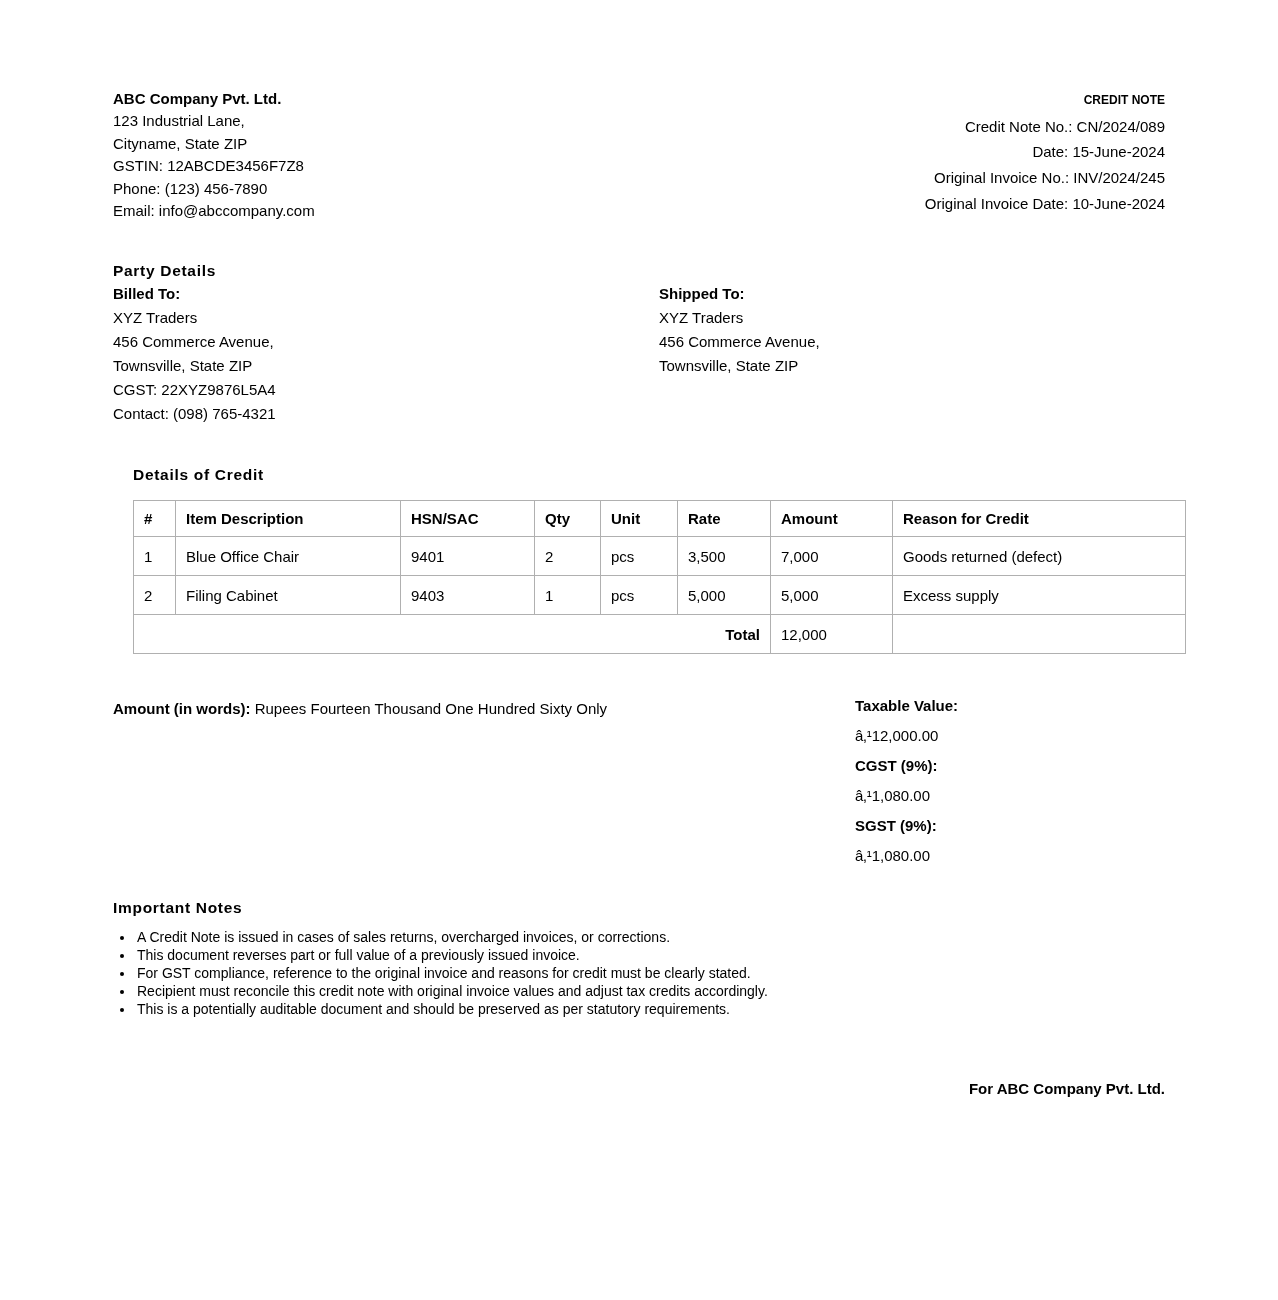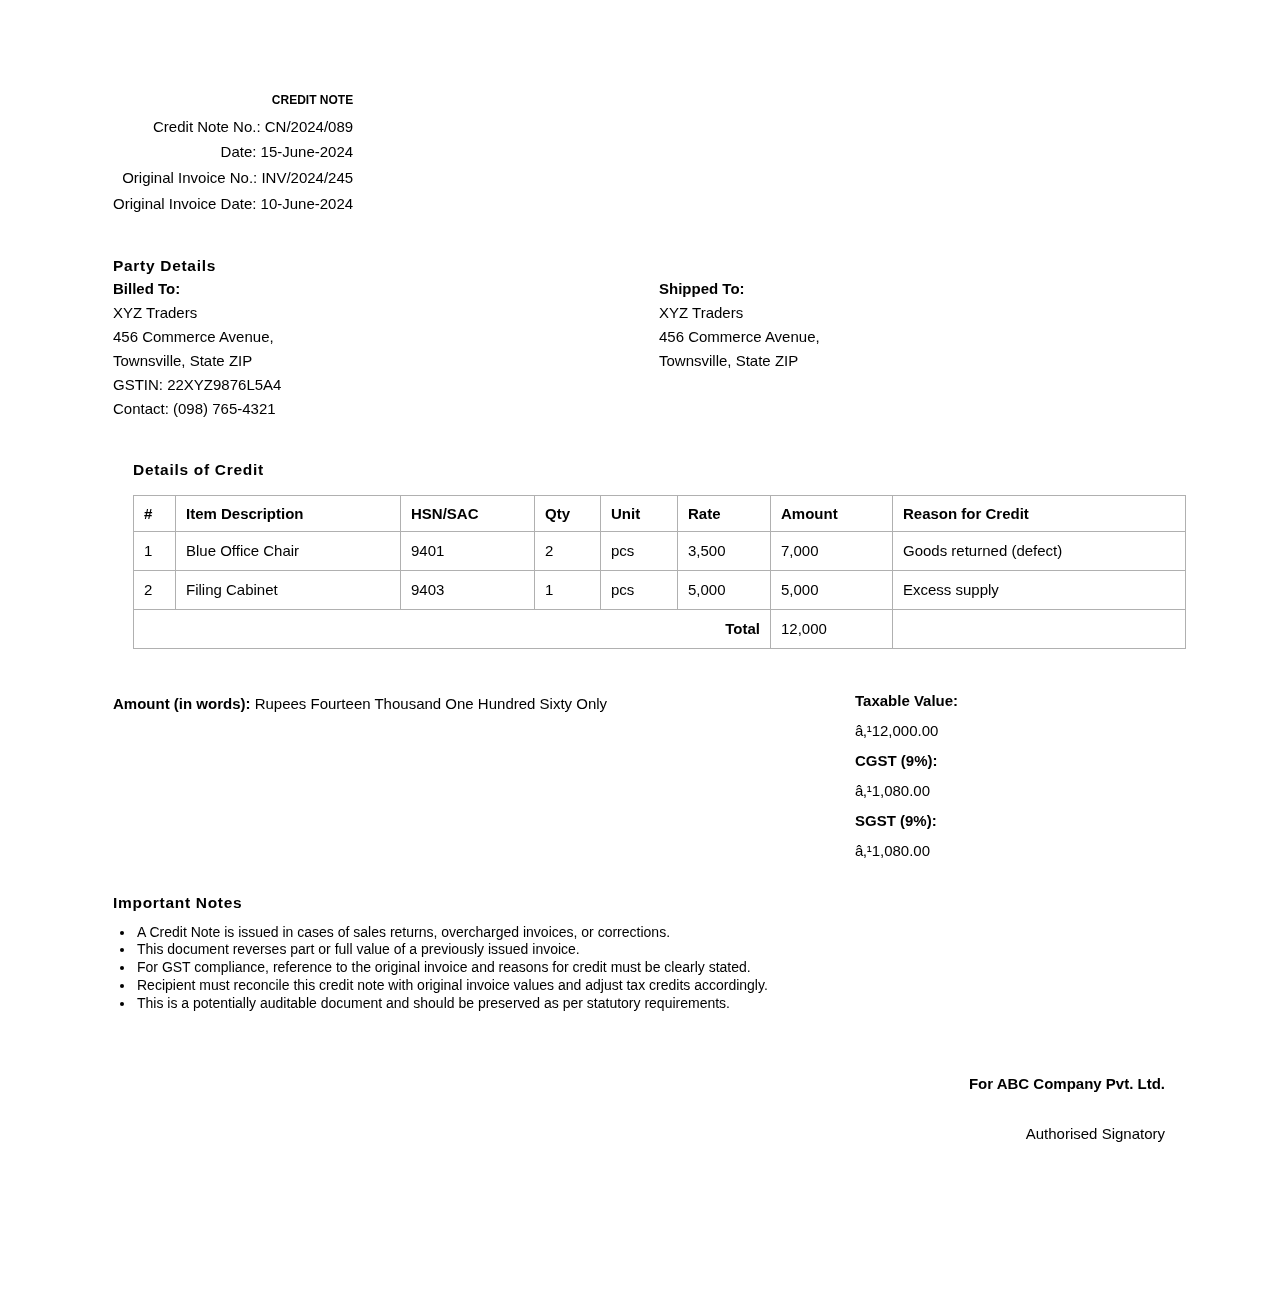--- a/index.html
+++ b/index.html
@@ -96,38 +96,46 @@
   .signature-block { text-align: right; margin-top: 62px; }
   .sig-company { font-weight: bold; font-size: 15px; }
   .sig-authorised { margin-top: 33px; font-size: 15px; }
 </style>
 </head>
 <body>
 
 <div class="page">
 
   <div class="header-row">
+    <div class="company-block">
+      <div class="company-name">ABC Company Pvt. Ltd.</div>
+      <div>123 Industrial Lane,</div>
+      <div>Cityname, State ZIP</div>
+      <div>GSTIN: 12ABCDE3456F7Z8</div>
+      <div>Phone: (123) 456-7890</div>
+      <div>Email: info@abccompany.com</div>
+    </div>
     <div class="cn-meta-block">
       <div class="cn-title">CREDIT NOTE</div>
       <div>Credit Note No.: CN/2024/089</div>
       <div>Date: 15-June-2024</div>
       <div>Original Invoice No.: INV/2024/245</div>
       <div>Original Invoice Date: 10-June-2024</div>
     </div>
   </div>
 
   <div class="party-section">
     <div class="section-heading">Party Details</div>
     <div class="party-columns">
       <div class="party-col billed">
         <div class="party-label">Billed To:</div>
         <div>XYZ Traders</div>
         <div>456 Commerce Avenue,</div>
         <div>Townsville, State ZIP</div>
-        <div>GSTIN: 22XYZ9876L5A4</div>
+        <div>CGST: 22XYZ9876L5A4</div>
         <div>Contact: (098) 765-4321</div>
       </div>
       <div class="party-col shipped">
         <div class="party-label">Shipped To:</div>
         <div>XYZ Traders</div>
         <div>456 Commerce Avenue,</div>
         <div>Townsville, State ZIP</div>
       </div>
     </div>
   </div>
@@ -214,16 +222,15 @@
       <li>A Credit Note is issued in cases of sales returns, overcharged invoices, or corrections.</li>
       <li>This document reverses part or full value of a previously issued invoice.</li>
       <li>For GST compliance, reference to the original invoice and reasons for credit must be clearly stated.</li>
       <li>Recipient must reconcile this credit note with original invoice values and adjust tax credits accordingly.</li>
       <li>This is a potentially auditable document and should be preserved as per statutory requirements.</li>
     </ul>
   </div>
 
   <div class="signature-block">
     <div class="sig-company">For ABC Company Pvt. Ltd.</div>
-    <div class="sig-authorised">Authorised Signatory</div>
   </div>
 
 </div>
 
 </body></html>

